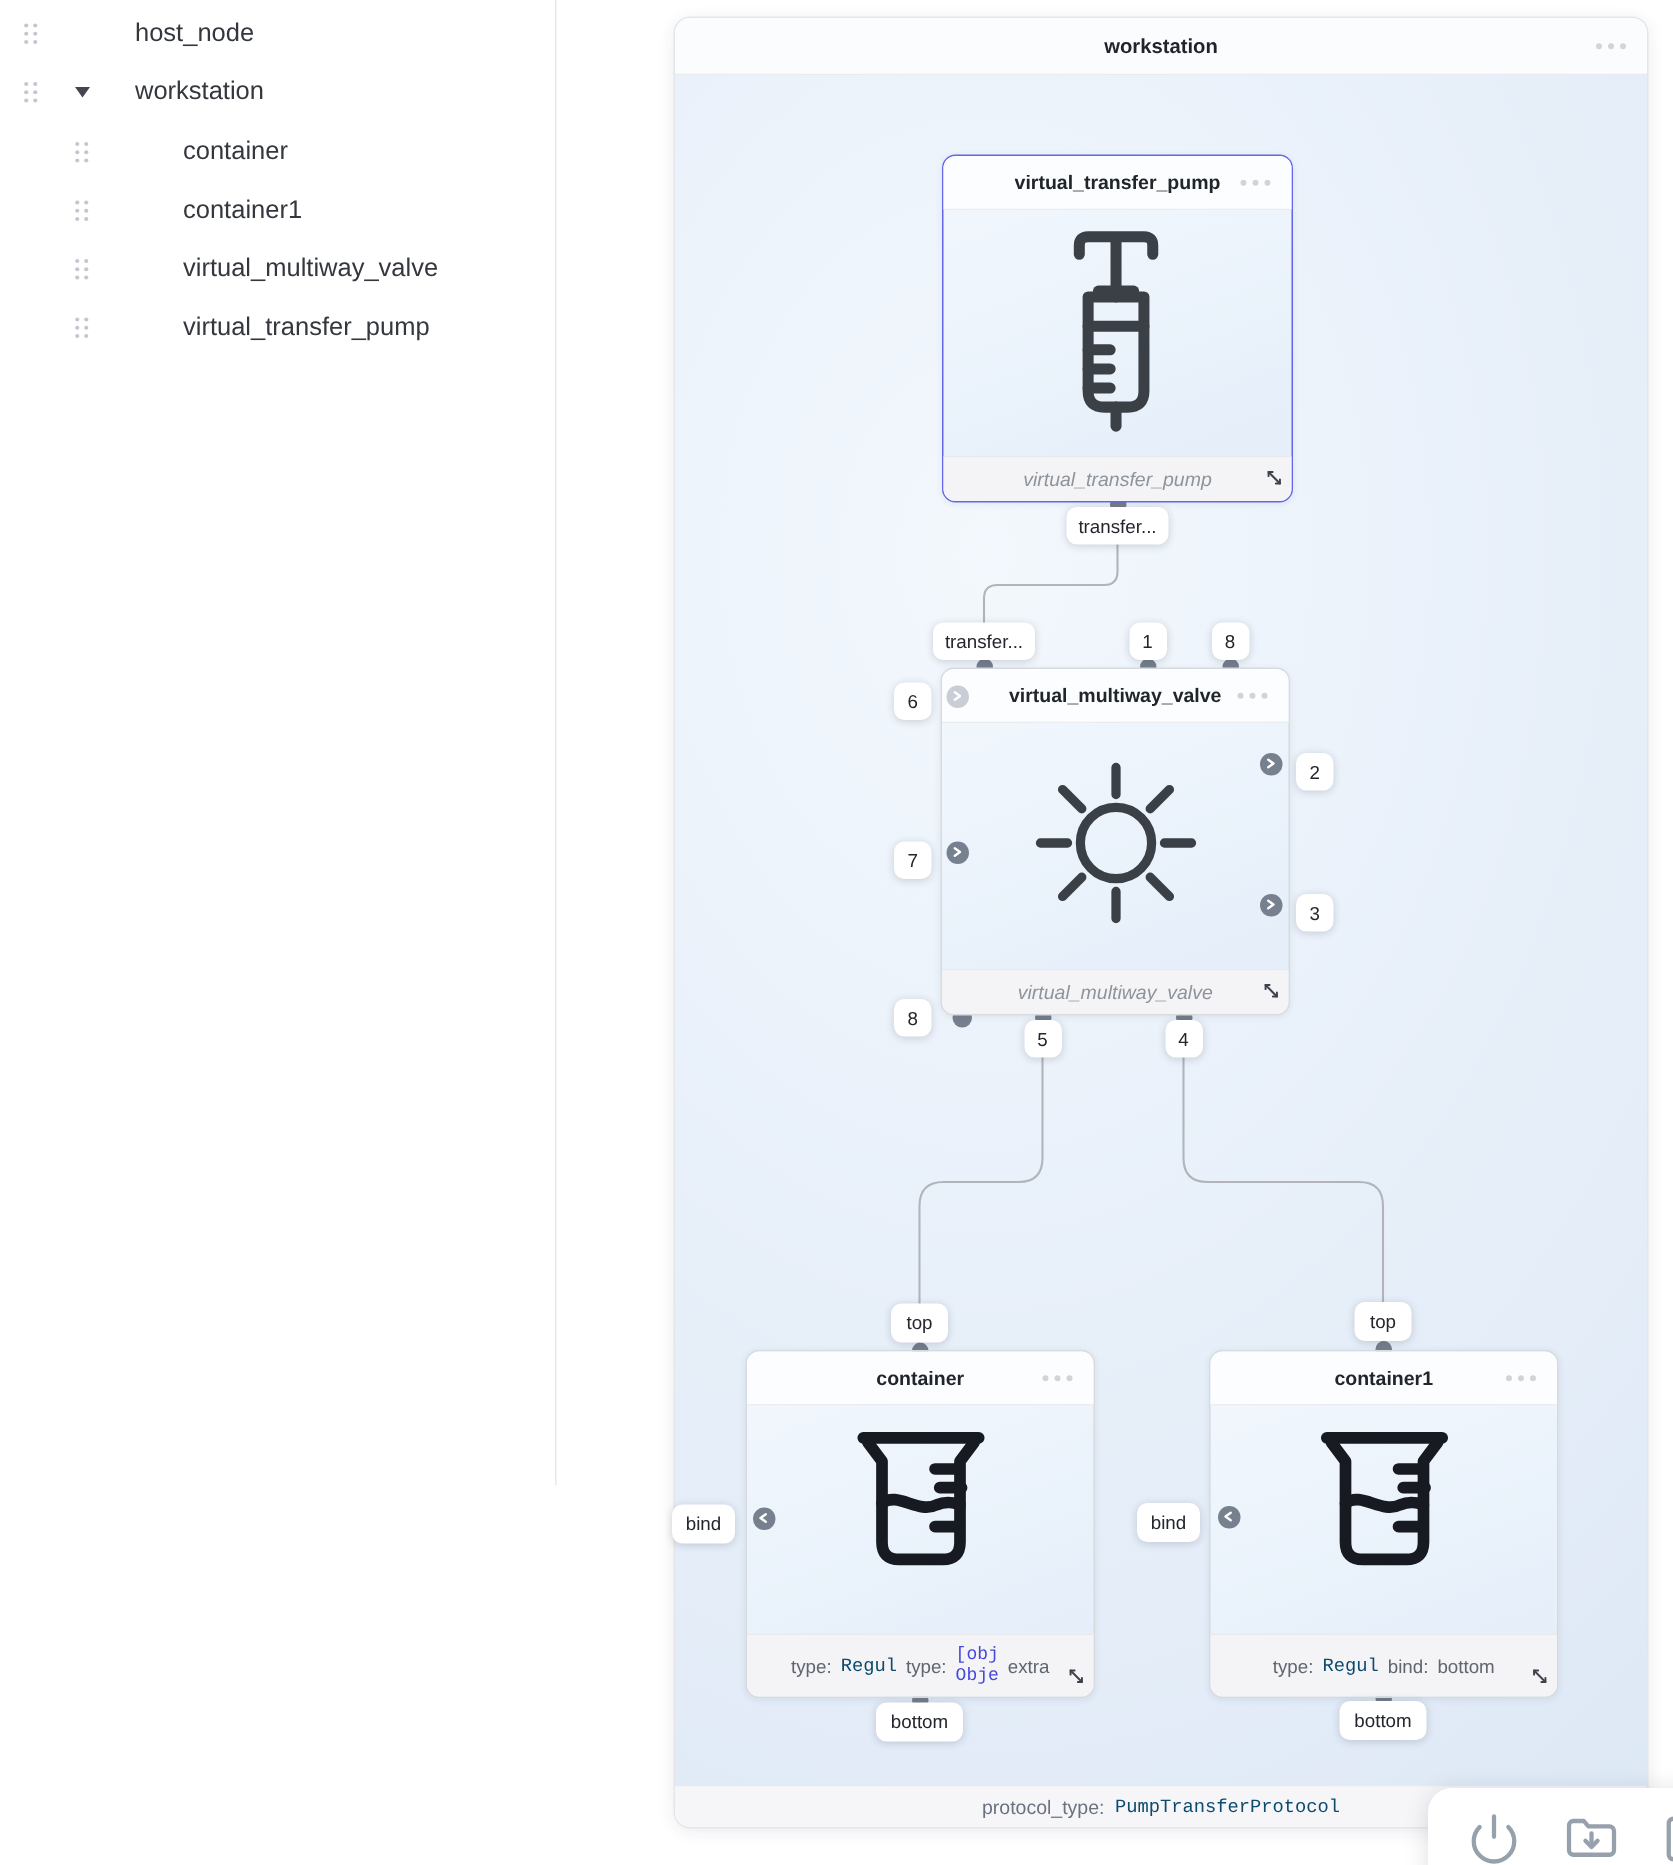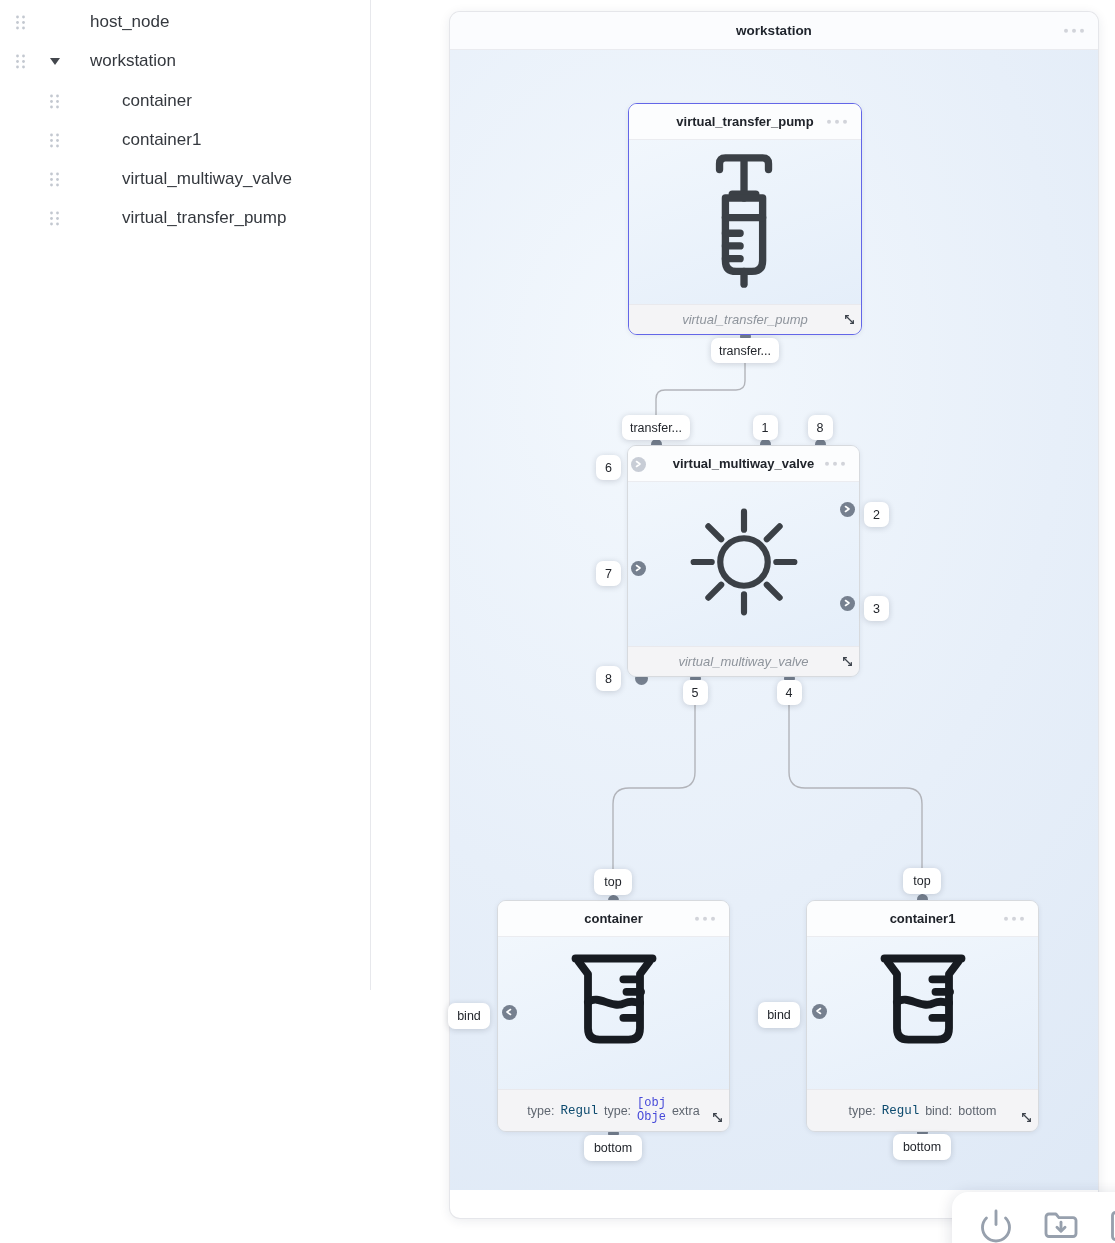--- a/index.html
+++ b/index.html
@@ -191,20 +191,24 @@
   <section class="group">
     <header class="group-header">
       <span class="group-title">workstation</span>
       <span class="menu-dots">
           <i></i>
           <i></i>
           <i></i>
         </span>
     </header>
     <div class="group-body"></div>
+    <footer class="group-footer">
+      <span class="gf-label">protocol_type:</span>
+      <span class="code">PumpTransferProtocol</span>
+    </footer>
   </section>
 
   <svg class="edges" width="1115" height="1243">
     <path d="M745 336 V381 Q745 390 736 390 H665 Q656 390 656 399 V441"></path>
     <path d="M695 702 V772 Q695 788 679 788 H629 Q613 788 613 804 V899"></path>
     <path d="M789 702 V772 Q789 788 805 788 H906 Q922 788 922 804 V897"></path>
   </svg>
 
   <div class="node selected" style="left:628px; top:103px; width:234px; height:232px;">
     <div class="node-header">

